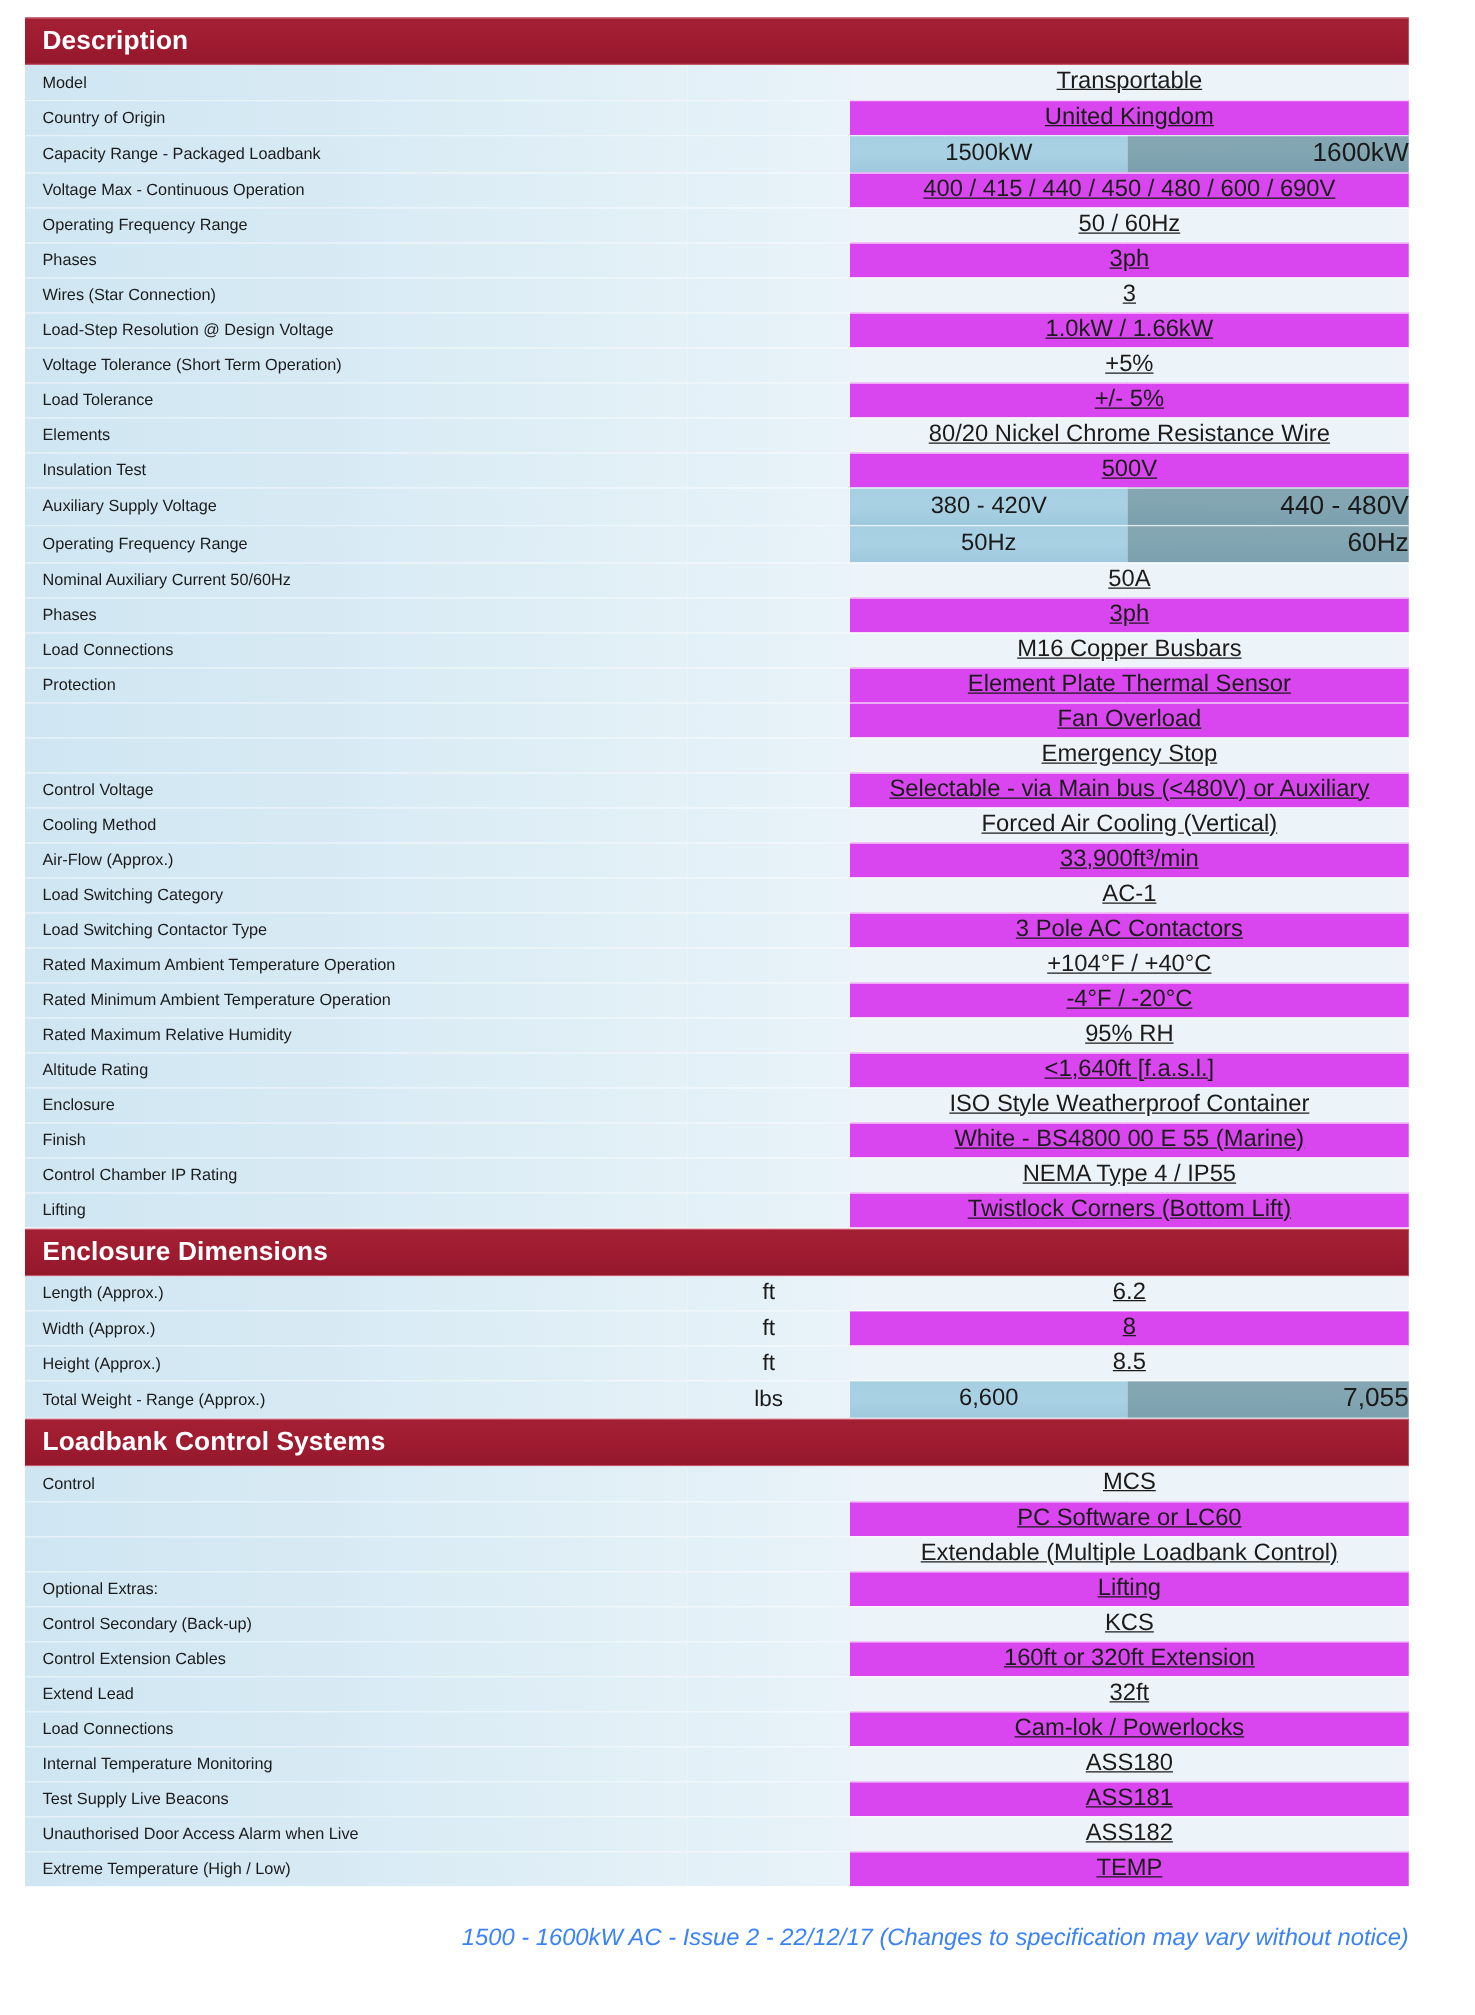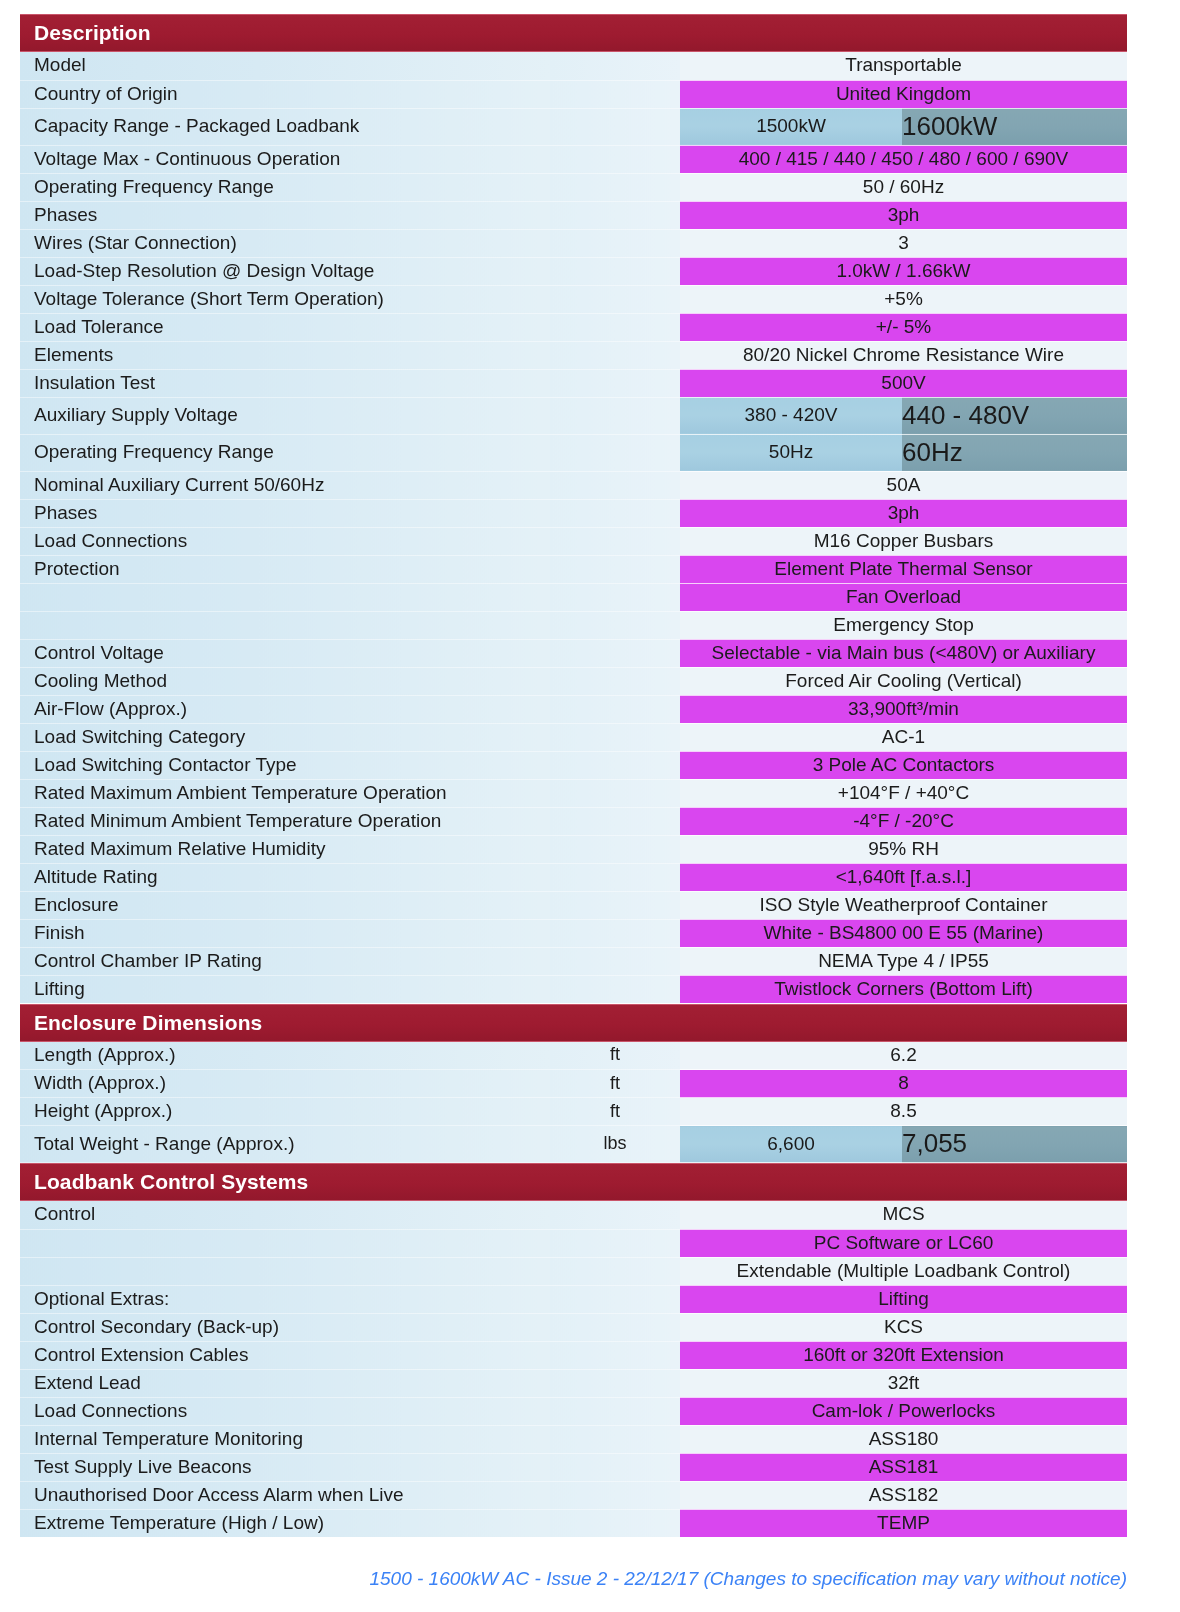--- a/index.html
+++ b/index.html
@@ -45,21 +45,21 @@
     padding: 7px 0 8px 14px;
     letter-spacing: 0.1px;
     border-top: 1px solid #c9556a;
     border-bottom: 1px solid #c9556a;
   }
 
   
   tr.data-row { height: 28px; }
 
   td.label-cell {
-    font-size: 19px;
+    font-size: 13px;
     color: #1b1b1b;
     padding: 2px 0 3px 14px;
     vertical-align: middle;
     white-space: nowrap;
     background: linear-gradient(to right, #cfe6f2 0%, #d7eaf4 45%, #e4f1f7 100%);
   }
   td.unit-cell {
     font-size: 18px;
     color: #1b1b1b;
     text-align: center;
@@ -68,38 +68,39 @@
     background: linear-gradient(to right, #e2f0f7 0%, #e9f3f9 100%);
   }
 
   td.value-cell {
     font-size: 19px;
     text-align: center;
     vertical-align: middle;
     padding: 2px 0 3px 0;
     color: #1b1b1b;
     white-space: nowrap;
+    text-decoration: underline;
   }
   
   tr.vz-a td.value-cell { background: #edf4f9; }
   tr.vz-b td.value-cell { background: #d946ef; }
 
   
   td.hl-left {
     background: linear-gradient(to bottom, #a6cfe2 0%, #a9d1e3 50%, #9ec8dd 100%);
     font-size: 19px;
     text-align: center;
     vertical-align: middle;
     padding: 2px 0 3px 0;
     white-space: nowrap;
   }
   td.hl-right {
     background: linear-gradient(to bottom, #85a7b3 0%, #82a5b2 50%, #7b9fad 100%);
-    font-size: 26px;
-    text-align: left;
+    font-size: 21px;
+    text-align: right;
     vertical-align: middle;
     padding: 2px 0 3px 0;
     white-space: nowrap;
   }
 
   
   tr.data-row td.value-cell,
   tr.data-row td.hl-left,
   tr.data-row td.hl-right {
     border-bottom: 1px solid rgba(255,255,255,0.75);

